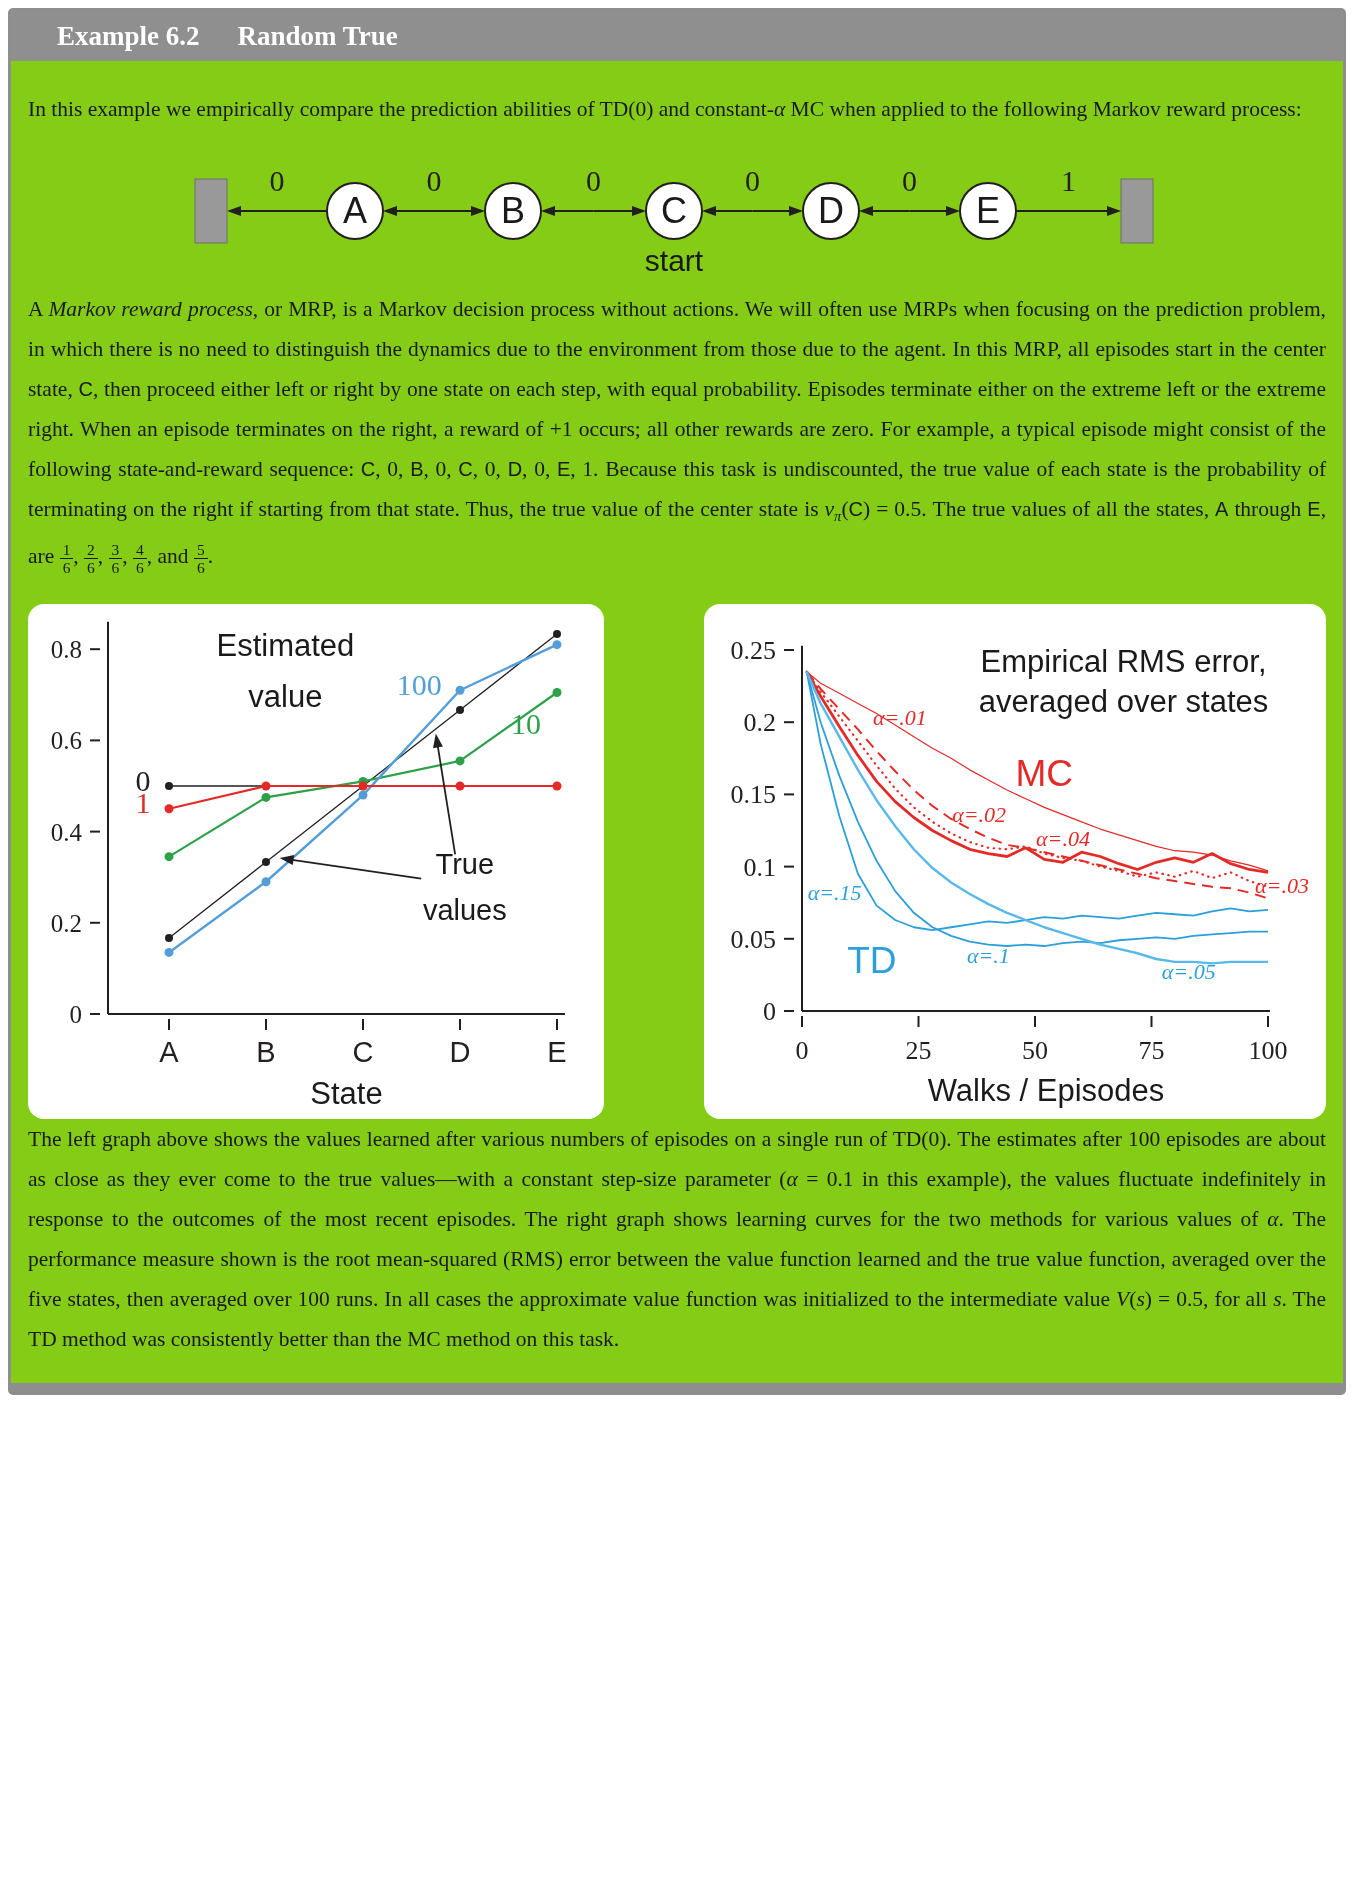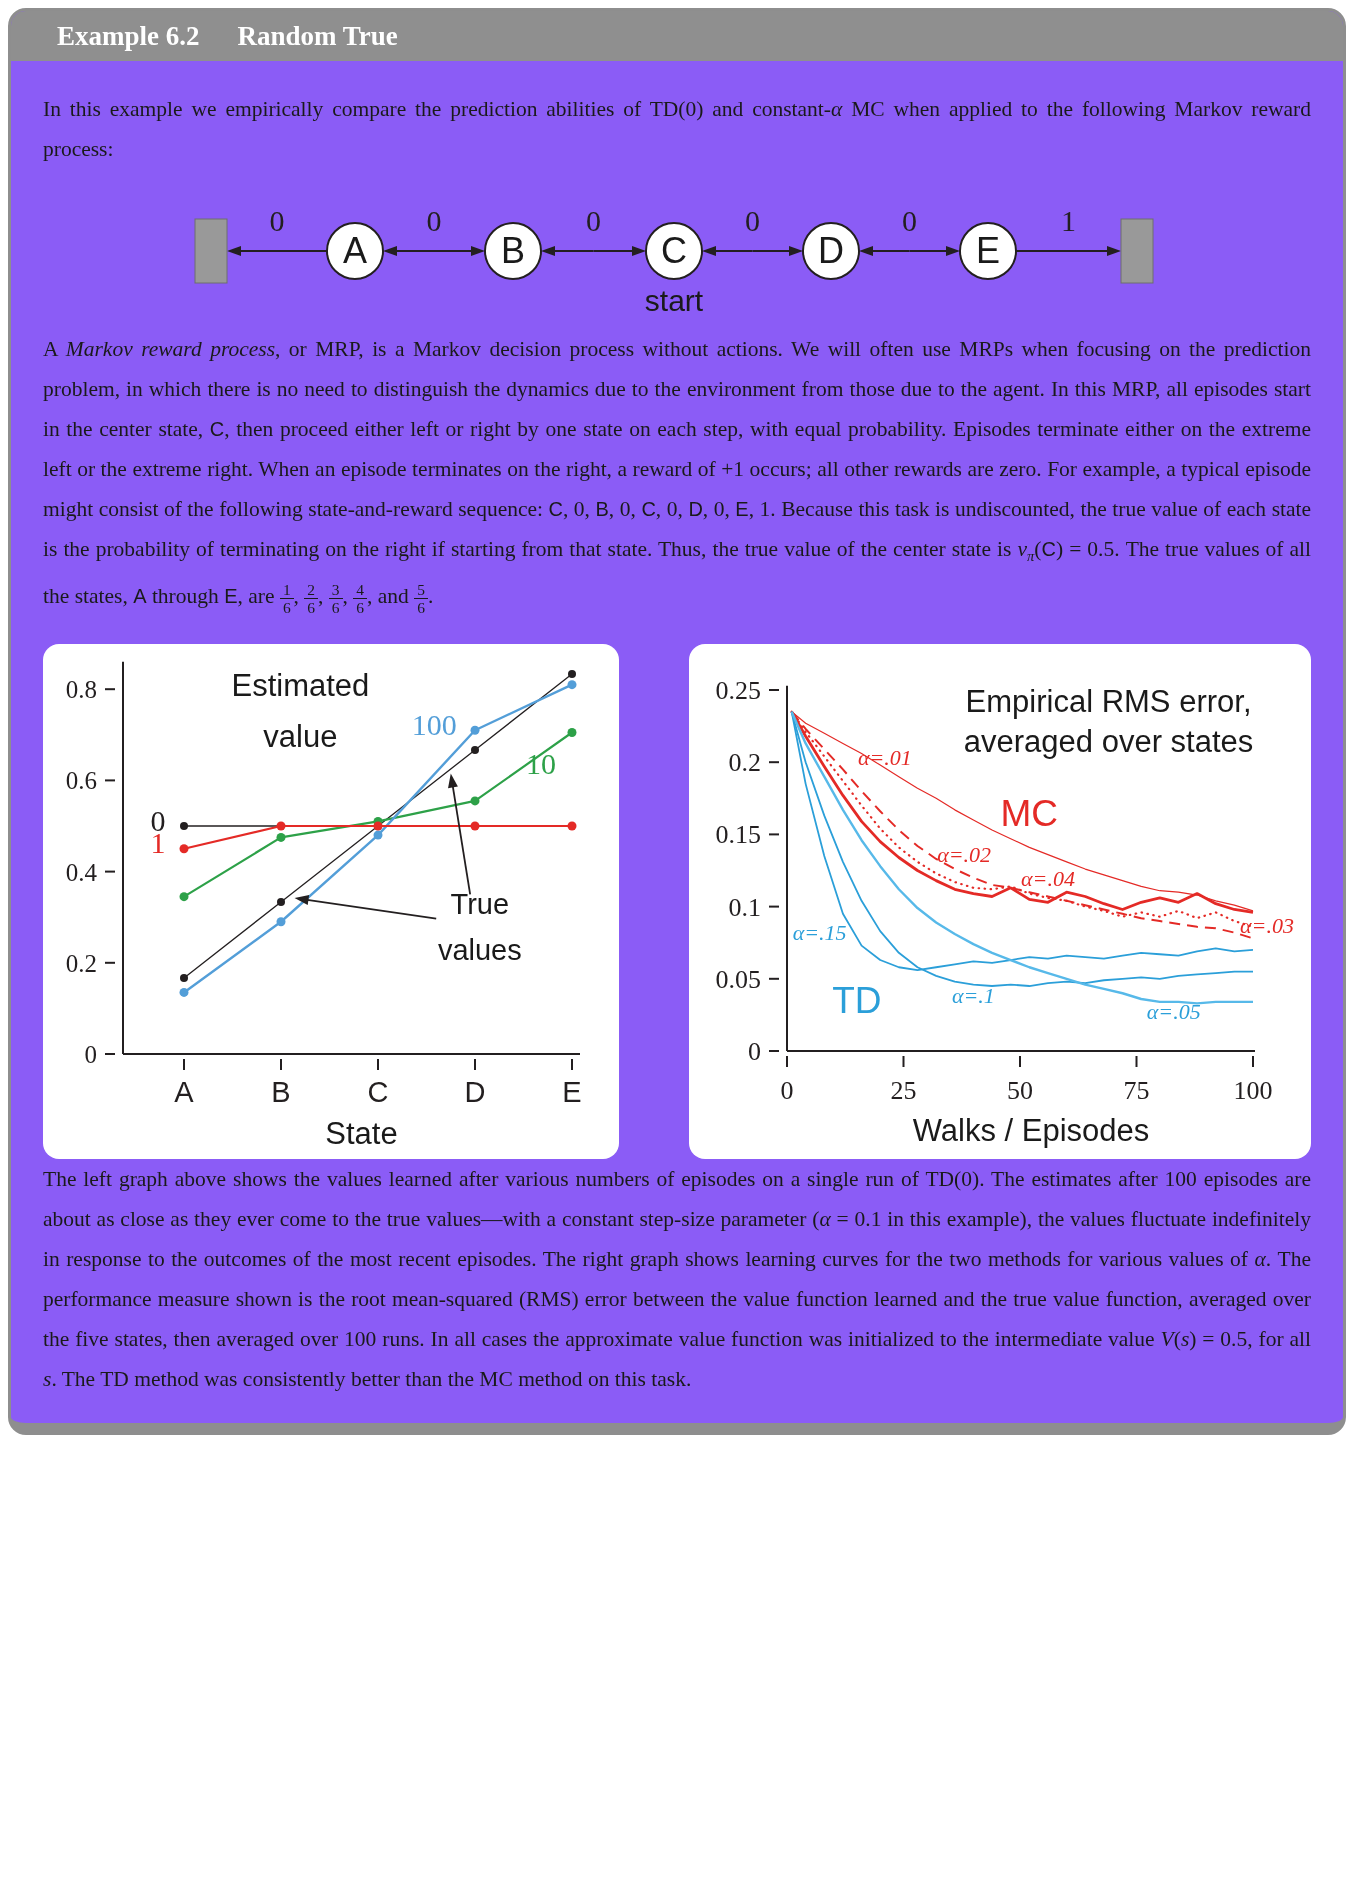--- a/index.html
+++ b/index.html
@@ -1,22 +1,22 @@
 <!DOCTYPE html>
 <html><head>
 <meta charset="utf-8">
 <style>
   html,body{margin:0;padding:0;background:#ffffff;}
   body{width:1354px;font-family:"Liberation Serif",serif;color:#1a1a1a;}
   .card{width:1332px;margin:8px auto 0;border:3px solid #8e8e8e;border-bottom-width:12px;
-        border-radius:18px;overflow:hidden;background:#8b5cf6;}
+        border-radius:5px;overflow:hidden;background:#84cc16;}
   .card-header{background:#8f8f8f;height:50px;display:flex;align-items:center;
         padding-left:46px;color:#ffffff;font-weight:bold;font-size:27px;}
   .card-header .ex-num{margin-right:38px;}
-  .card-body{padding:28px 32px 24px;}
+  .card-body{padding:28px 17px 24px;}
   p.body-text{font-size:21.5px;line-height:40px;text-align:justify;margin:0;}
   .intro{margin-top:26px;}
   .main-para{margin-top:22px;}
   .outro{margin-top:34px;margin-bottom:22px;}
   .seg-it{font-style:italic;}
   .seg-ss{font-family:"Liberation Sans",sans-serif;font-size:0.93em;}
   sub.seg-sub{font-style:italic;font-size:0.68em;}
   .frac{display:inline-block;text-align:center;vertical-align:-0.62em;
         font-size:0.72em;line-height:1.12;}
   .frac .fnum{display:block;padding:0 3px;}

